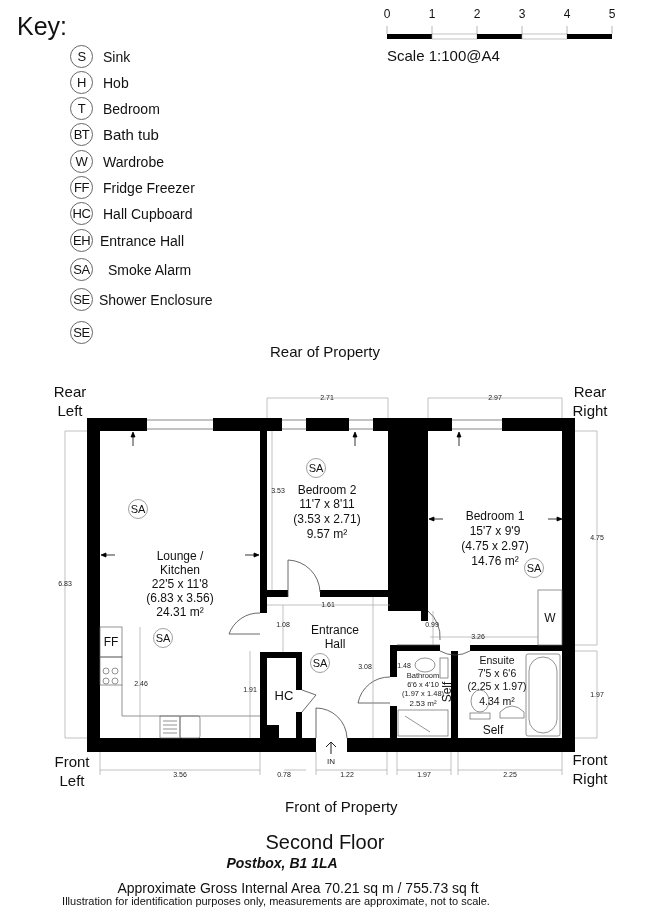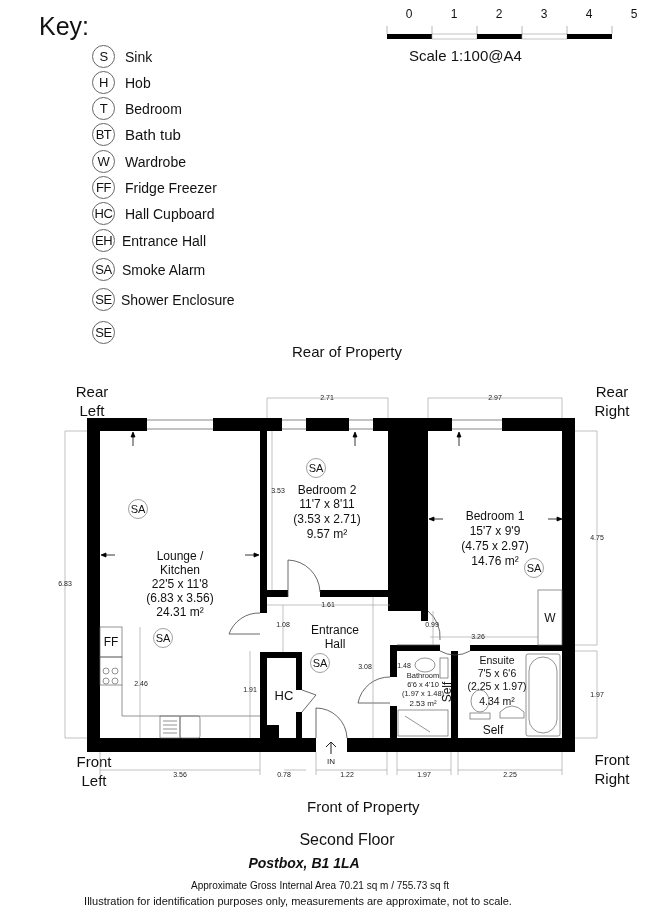--- a/index.html
+++ b/index.html
@@ -1,32 +1,32 @@
 <!DOCTYPE html>
 <html><head>
 <meta charset="utf-8">
 <style>
   html, body { margin:0; padding:0; background:#ffffff; }
   body { width:650px; height:920px; position:relative; overflow:hidden; font-family:"Liberation Sans", sans-serif; color:#111; }
-  .abs { position:absolute;margin-left:22px; }
+  .abs { position:absolute; }
   .key-title { left:17px; top:12px; font-size:25px; }
   .key-list { left:70px; top:42px; }
   .key-row { position:absolute; left:0; display:flex; align-items:center; white-space:nowrap; }
   .key-badge { width:23px; height:23px; border:1px solid #666; border-radius:50%; display:flex; align-items:center; justify-content:center; font-size:13px; box-sizing:border-box; letter-spacing:-0.5px; }
   .key-label { font-size:14px; margin-left:10px; }
   .scale-label { left:387px; top:47px; font-size:15px; }
   .scale-ticks { left:378px; top:7px; width:240px; height:14px; font-size:12px; }
   .scale-ticks span { position:absolute; top:0; transform:translateX(-50%); }
   .side-label { font-size:15px; text-align:center; line-height:19px; }
   .center-text { text-align:center; }
   .rear-of { left:0; width:650px; top:343px; font-size:15px; }
   .front-of { left:285px; top:798px; font-size:15px; }
-  .floor-name { left:0; width:650px; top:831px; font-size:16px; }
+  .floor-name { left:0; width:650px; top:831px; font-size:20px; }
   .address { left:0; width:564px; top:855px; font-size:14px; font-weight:bold;font-style:italic; }
-  .gia { left:0; width:596px; top:880px; font-size:10px; }
+  .gia { left:0; width:596px; top:880px; font-size:14px; }
   .disclaimer { left:0; width:552px; top:895px; font-size:11px; }
   svg { position:absolute; left:0; top:0; }
   .room-label { font-family:"Liberation Sans", sans-serif; font-size:12px; fill:#111; }
   .dim { font-family:"Liberation Sans", sans-serif; font-size:7px; fill:#222; }
 </style>
 </head>
 <body>
 
 <div class="abs key-title">Key:</div>
 <div class="abs key-list">
@@ -57,21 +57,21 @@
   <div class="key-row" style="top:160px">
       <span class="key-badge">HC</span>
       <span class="key-label">Hall Cupboard</span>
     </div>
   <div class="key-row" style="top:187px">
       <span class="key-badge">EH</span>
       <span class="key-label" style="margin-left:7px">Entrance Hall</span>
     </div>
   <div class="key-row" style="top:216px">
       <span class="key-badge">SA</span>
-      <span class="key-label" style="margin-left:7px">Smoke Alarm</span>
+      <span class="key-label" style="margin-left:15px">Smoke Alarm</span>
     </div>
   <div class="key-row" style="top:246px">
       <span class="key-badge">SE</span>
       <span class="key-label" style="margin-left:6px">Shower Enclosure</span>
     </div>
   <div class="key-row" style="top:279px">
       <span class="key-badge">SE</span>
     </div>
 </div>
 

